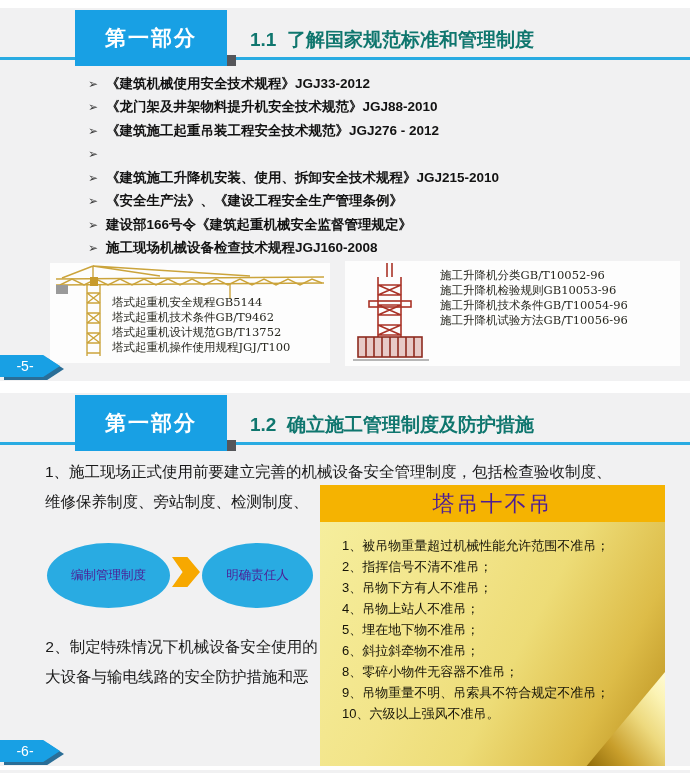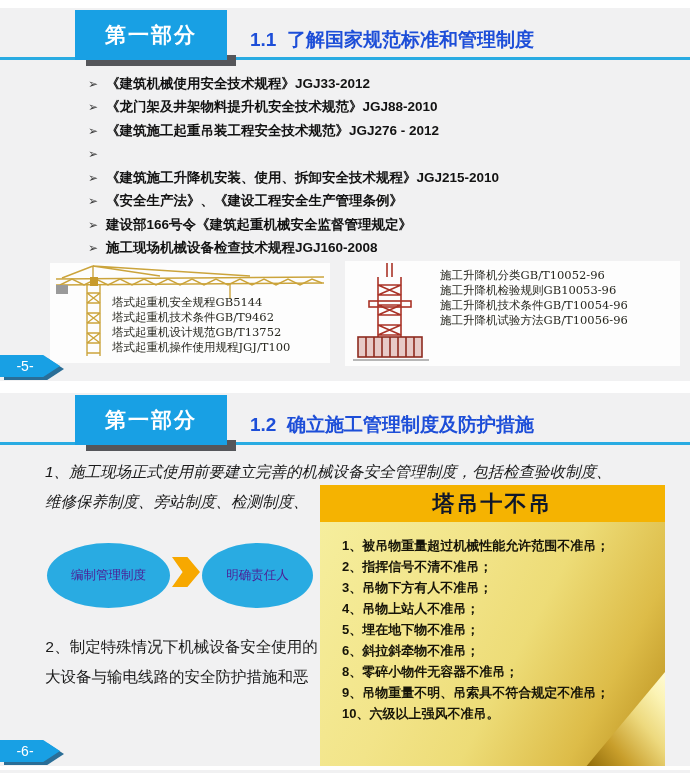--- a/index.html
+++ b/index.html
@@ -10,27 +10,27 @@
   }
   .slide { position:absolute; left:0; width:690px; height:373px; background:#F1F1F2; }
   #slide1 { top:8px; }
   #slide2 { top:393px; }
   .bottom-strip { position:absolute; left:0; top:770px; width:690px; height:3px; background:#F1F1F2; }
 
   
   .cyan-line { position:absolute; left:0; top:49px; width:690px; height:3px; background:#29ABE2; }
   .badge-shadow { position:absolute; left:86px; top:47px; width:150px; height:11px; background:#55565A; }
   .part-badge {
-    position:absolute; left:75px; top:2px; width:152px; height:50px; background:#18A0E4;
+    position:absolute; left:75px; top:2px; width:152px; height:56px; background:#18A0E4;
     color:#fff; font-size:21px; font-weight:bold; letter-spacing:2px;
     display:flex; align-items:center; justify-content:center;
   }
   .slide-title {
     position:absolute; left:250px; top:19px; white-space:pre;
-    font-size:19px; font-weight:bold; color:#1d4ed8;
+    font-size:19px; font-weight:bold; color:#0f766e;
   }
 
   
   .bullets { position:absolute; left:88px; top:64px; margin:0; padding:0; list-style:none; }
   .bullets li { height:23.5px; display:flex; align-items:center; white-space:nowrap;
     font-size:13.5px; font-weight:bold; color:#121212; }
   .bullets .arr { font-size:12px; color:#3c3c3c; margin-right:8px; font-weight:normal; }
 
   
   .panel { position:absolute; background:#FDFDFD; }
@@ -46,38 +46,38 @@
   .pennant-shadow { position:absolute; left:4px; top:3px; width:60px; height:22px; background:#2A6E97;
     clip-path:polygon(0 0,72% 0,100% 50%,72% 100%,0 100%); }
   .pennant { position:absolute; left:0; top:0; width:60px; height:22px; background:#18A0E4;
     clip-path:polygon(0 0,72% 0,100% 50%,72% 100%,0 100%);
     color:#fff; font-size:14px; display:flex; align-items:center; justify-content:center;
     padding-right:10px; box-sizing:border-box; }
 
   
   .para { position:absolute; left:45px; font-size:15.5px; line-height:30px; color:#1a1a1a;
     white-space:nowrap; z-index:1; }
-  #para1 { top:64px;font-style:italic; }
+  #para1 { top:64px; }
   #para2 { top:240px;font-family:Liberation Mono, monospace; }
 
   .ellipse { position:absolute; background:#29ABE2; border-radius:50%; z-index:2;
     color:#4c1d95; font-size:12.5px; display:flex; align-items:center; justify-content:center; }
   #ellipse1 { left:47px; top:150px; width:123px; height:65px; }
   #ellipse2 { left:202px; top:150px; width:111px; height:65px; }
   .flow-arrow { position:absolute; left:172px; top:164px; width:28px; height:30px; background:#F7A800;
     clip-path:polygon(0 0,55% 0,100% 50%,55% 100%,0 100%,38% 50%); z-index:2; }
 
   
   #note { position:absolute; left:320px; top:92px; width:345px; height:281px; z-index:5;
     background:linear-gradient(118deg,#F6EF9F 0%,#F2E489 38%,#EDDC77 58%,#DDBC48 80%,#B68B1A 100%); }
   .note-band { position:absolute; left:0; top:0; width:100%; height:37px; background:#F5B301;
     display:flex; align-items:center; justify-content:center; }
-  .note-title { font-size:22px; font-weight:bold; color:#0f172a; letter-spacing:2px;text-align:right; }
+  .note-title { font-size:22px; font-weight:normal; color:#4c1d95; letter-spacing:2px;text-align:right; }
   .note-items { position:absolute; left:22px; top:50px; margin:0; padding:0; list-style:none; }
-  .note-items li { font-size:13px; font-weight:bold; color:#161408; line-height:21px; white-space:nowrap; }
+  .note-items li { font-size:13px; font-weight:normal; color:#161408; line-height:21px; white-space:nowrap; }
   .note-curl { position:absolute; right:0; bottom:0; width:80px; height:96px;
     background:linear-gradient(to top right,#8F6A08 0%,#C89E2B 28%,#EDD97E 58%,#FBF3B4 82%,#FFFBD8 100%);
     clip-path:polygon(100% 2%, 2% 100%, 100% 100%); }
 </style>
 </head>
 <body>
 
 <div class="slide" id="slide1">
   <div class="cyan-line"></div>
   <div class="badge-shadow"></div>

